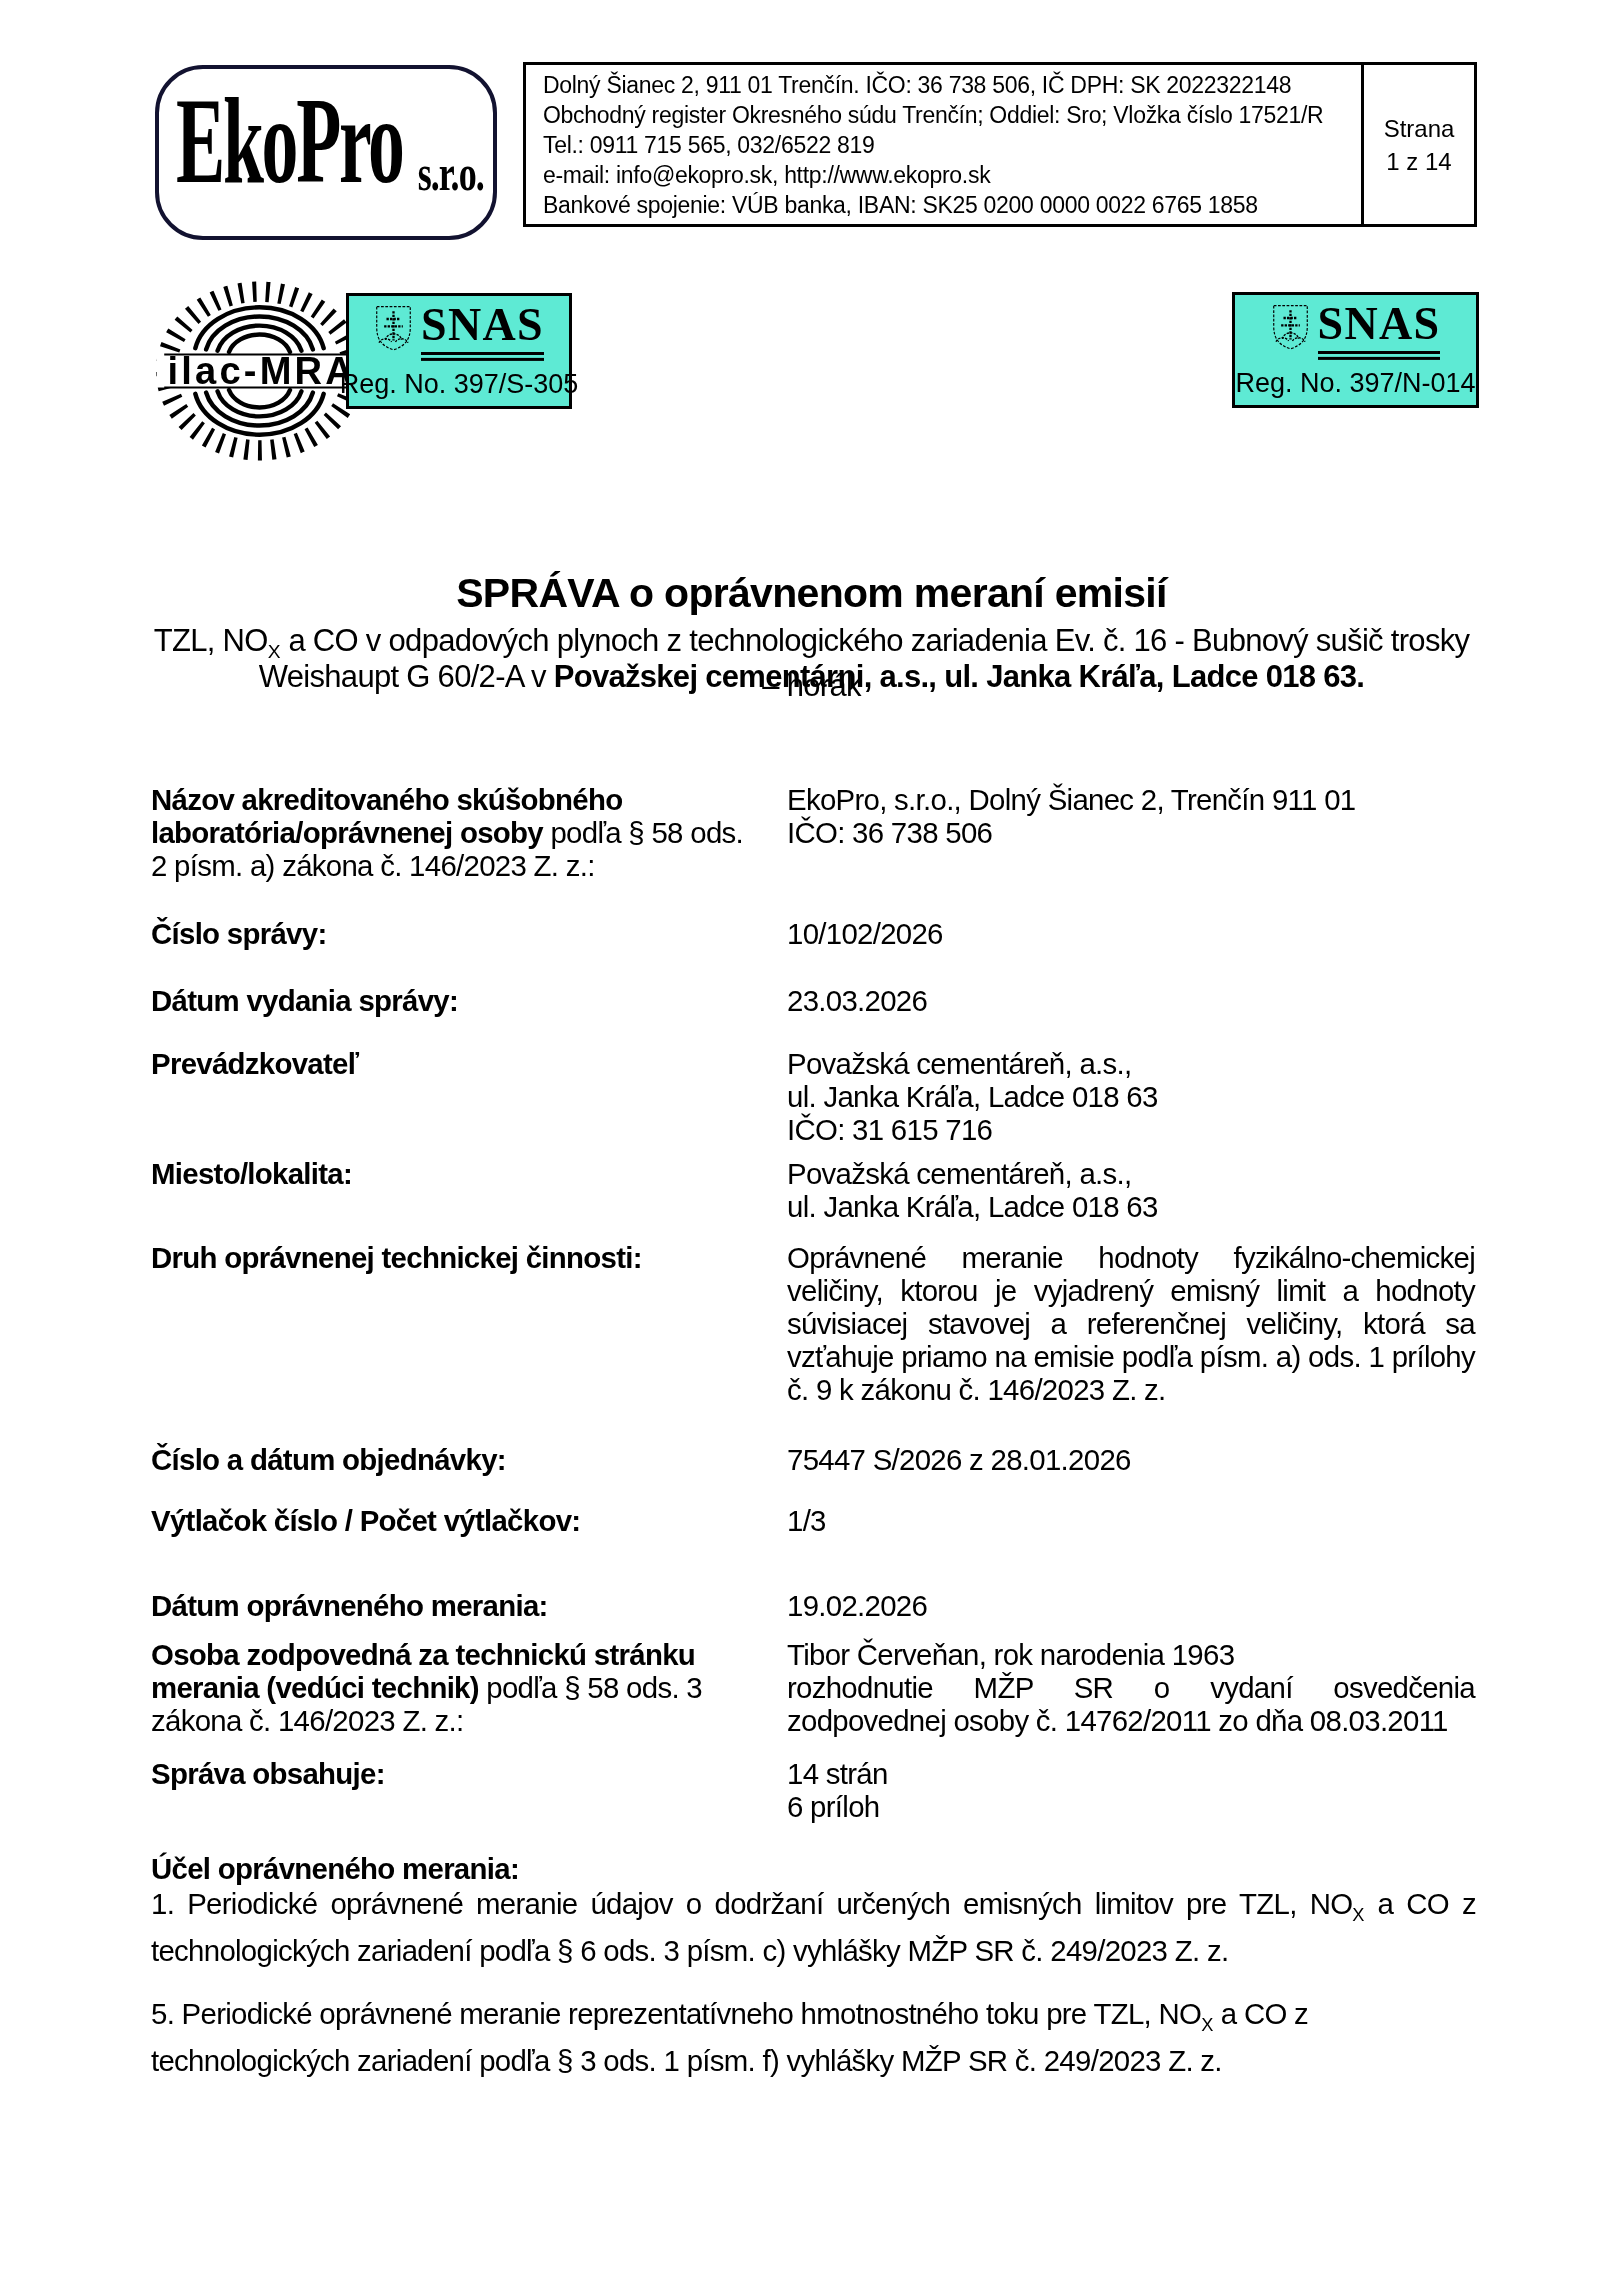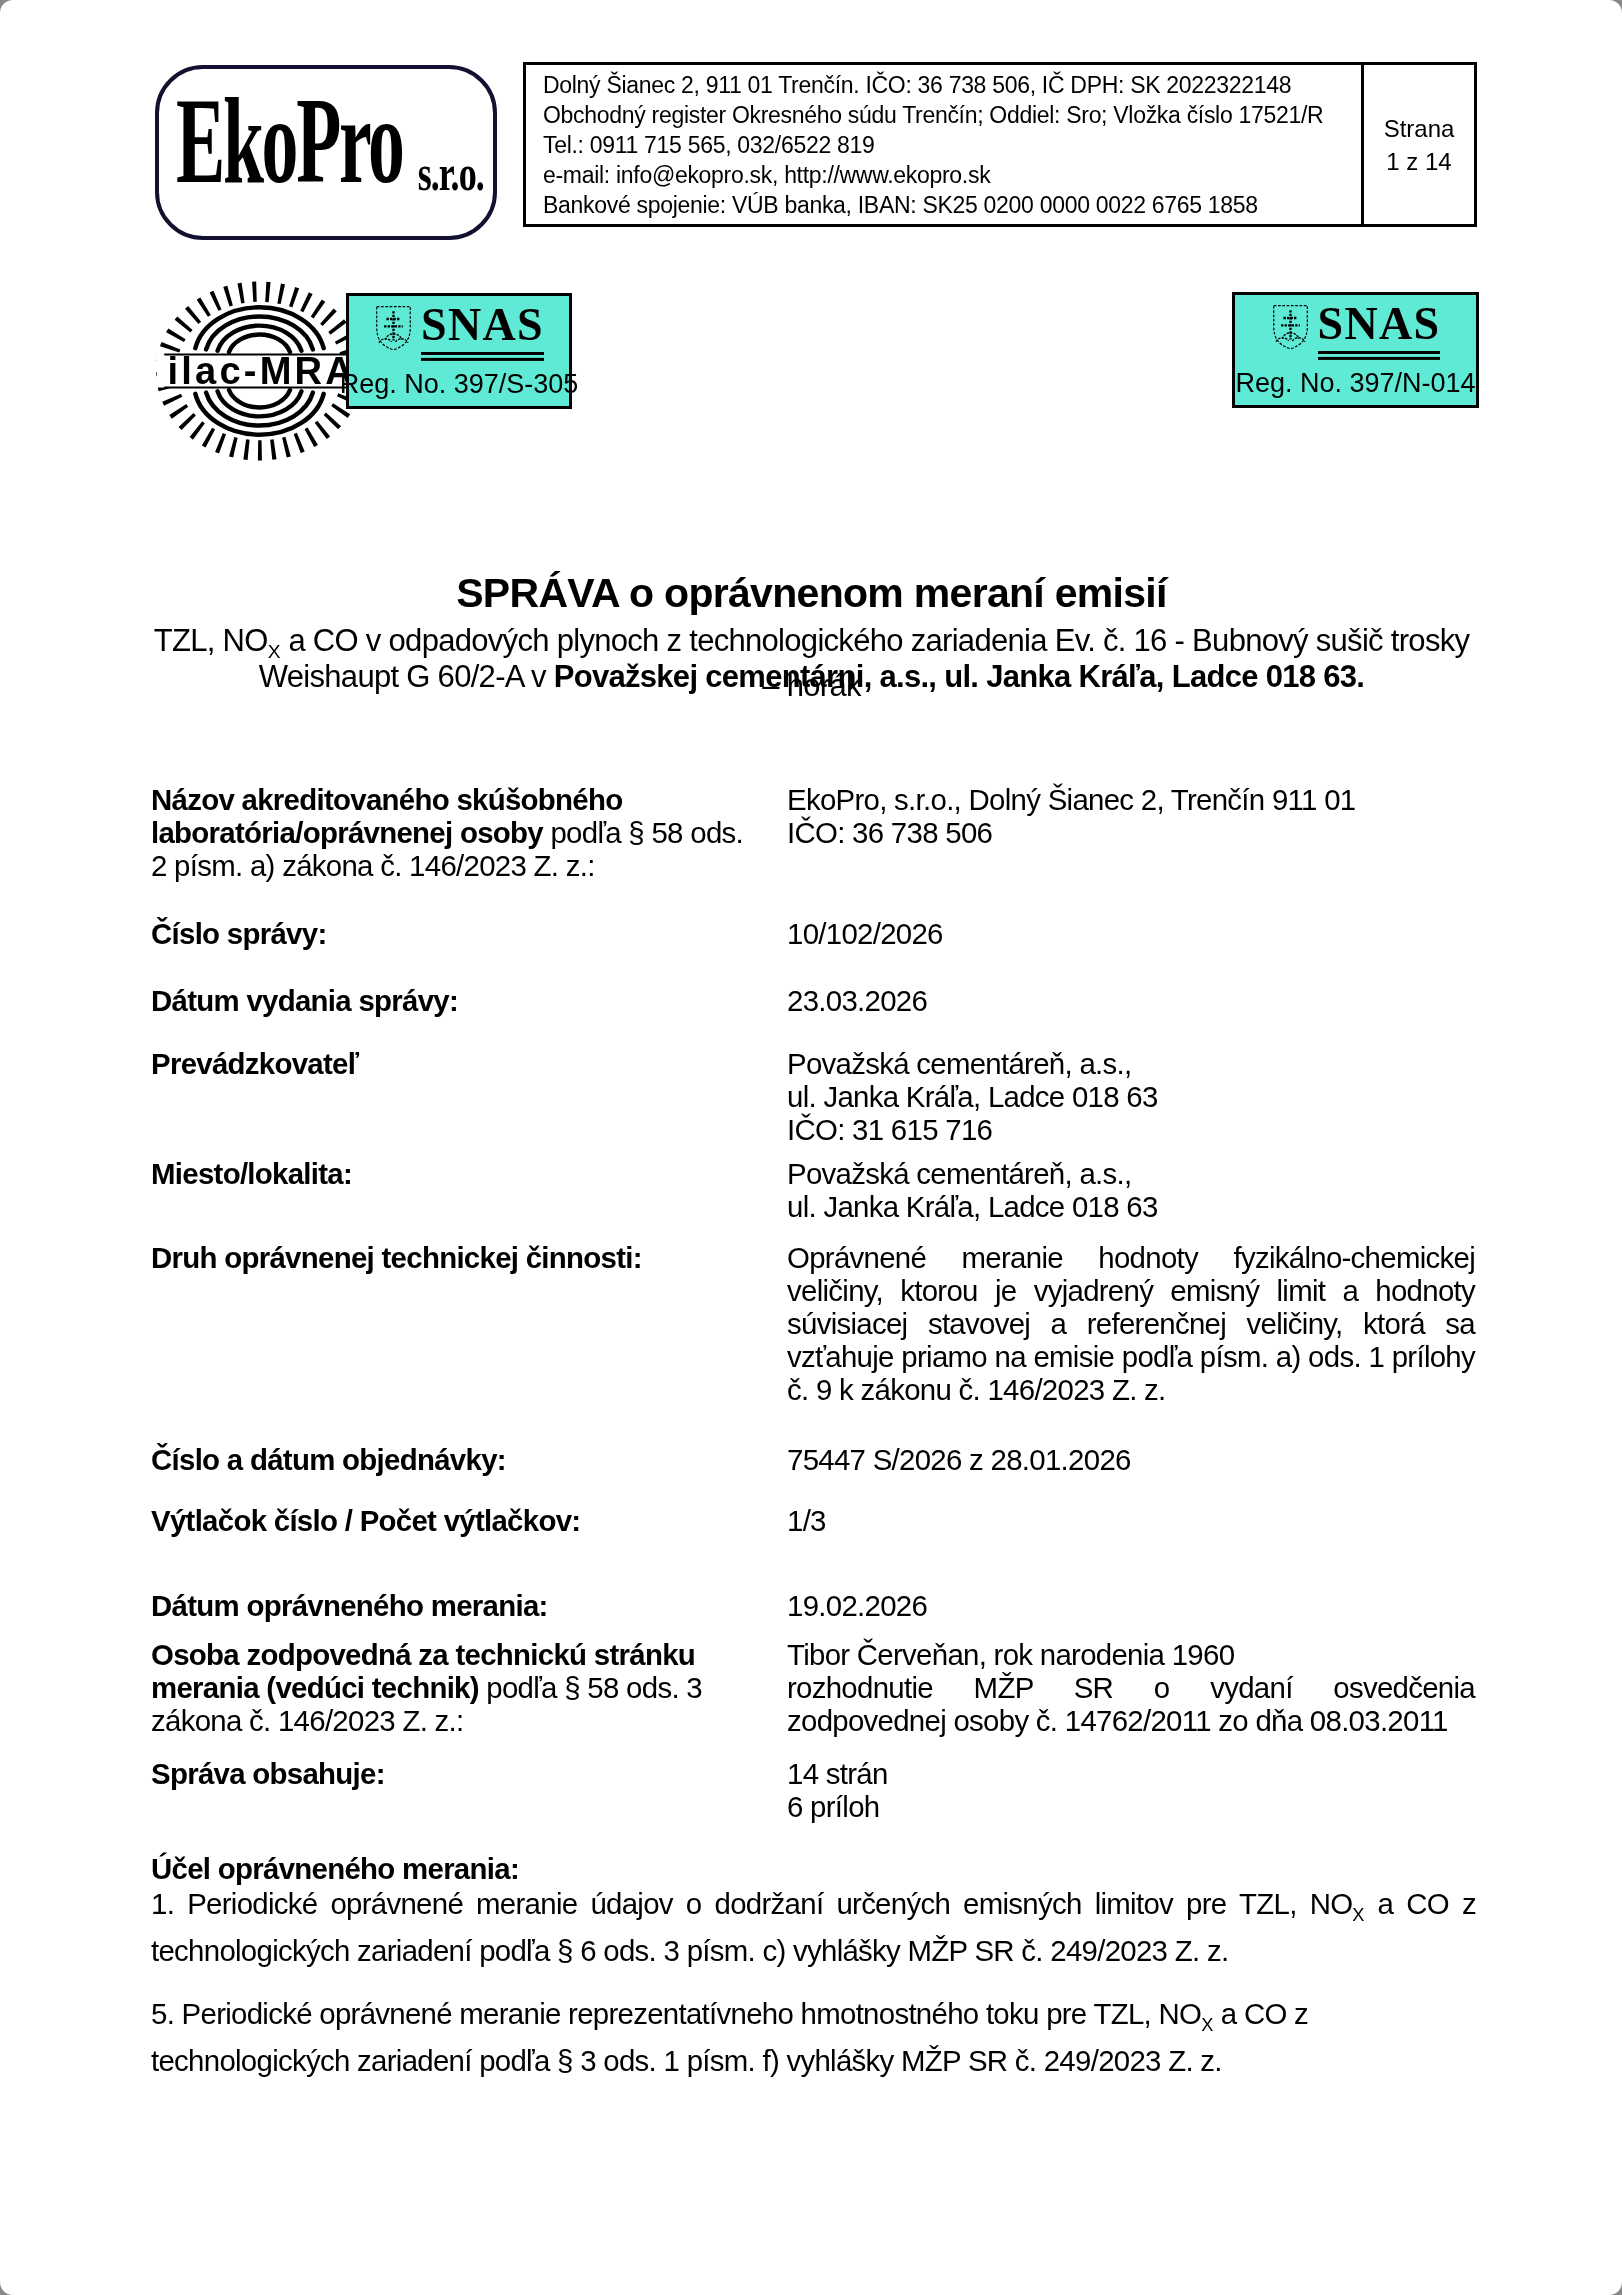--- a/index.html
+++ b/index.html
@@ -1,19 +1,19 @@
 <!DOCTYPE html>
 <html style="font-size:10.5px"><head>
 <meta charset="utf-8">
 <style>
   html,body{margin:0;padding:0;background:#888;}
   .page{
     position:relative; width:1622px; height:2295px; background:#fff;
     font-family:"Liberation Sans",sans-serif; color:#000;
-    letter-spacing:-0.3px; margin:0 auto; overflow:hidden;border-radius:13px;
+    letter-spacing:-0.3px; margin:0 auto; overflow:hidden;
   }
   
   .logo-box{
     position:absolute; left:155px; top:65px; width:342px; height:175px;
     border:4.6px solid #121230; border-radius:48px; box-sizing:border-box;
   }
   .ekopro{
     position:absolute; left:17px; bottom:34px;
     font-family:"Liberation Serif",serif; font-weight:bold;
     font-size:123px; line-height:1; letter-spacing:-3.9px;
@@ -243,21 +243,21 @@
   </div>
 
   <div class="row" style="top:1589px">
     <div class="flabel">Dátum oprávneného merania:</div>
     <div class="fvalue">19.02.2026</div>
   </div>
 
   <div class="row" style="top:1638px">
     <div class="flabel"><span>Osoba zodpovedná za technickú stránku merania (vedúci technik)</span><span class="plain"> podľa § 58 ods. 3 zákona č. 146/2023 Z. z.:</span></div>
     <div class="fvalue">
-      <span class="line">Tibor Červeňan, rok narodenia 1960</span>
+      <span class="line">Tibor Červeňan, rok narodenia 1963</span>
       <span class="line just">rozhodnutie MŽP SR o vydaní osvedčenia zodpovednej osoby č. 14762/2011 zo dňa 08.03.2011</span>
     </div>
   </div>
 
   <div class="row" style="top:1757px">
     <div class="flabel">Správa obsahuje:</div>
     <div class="fvalue">
       <span class="line">14 strán</span>
       <span class="line">6 príloh</span>
     </div>

